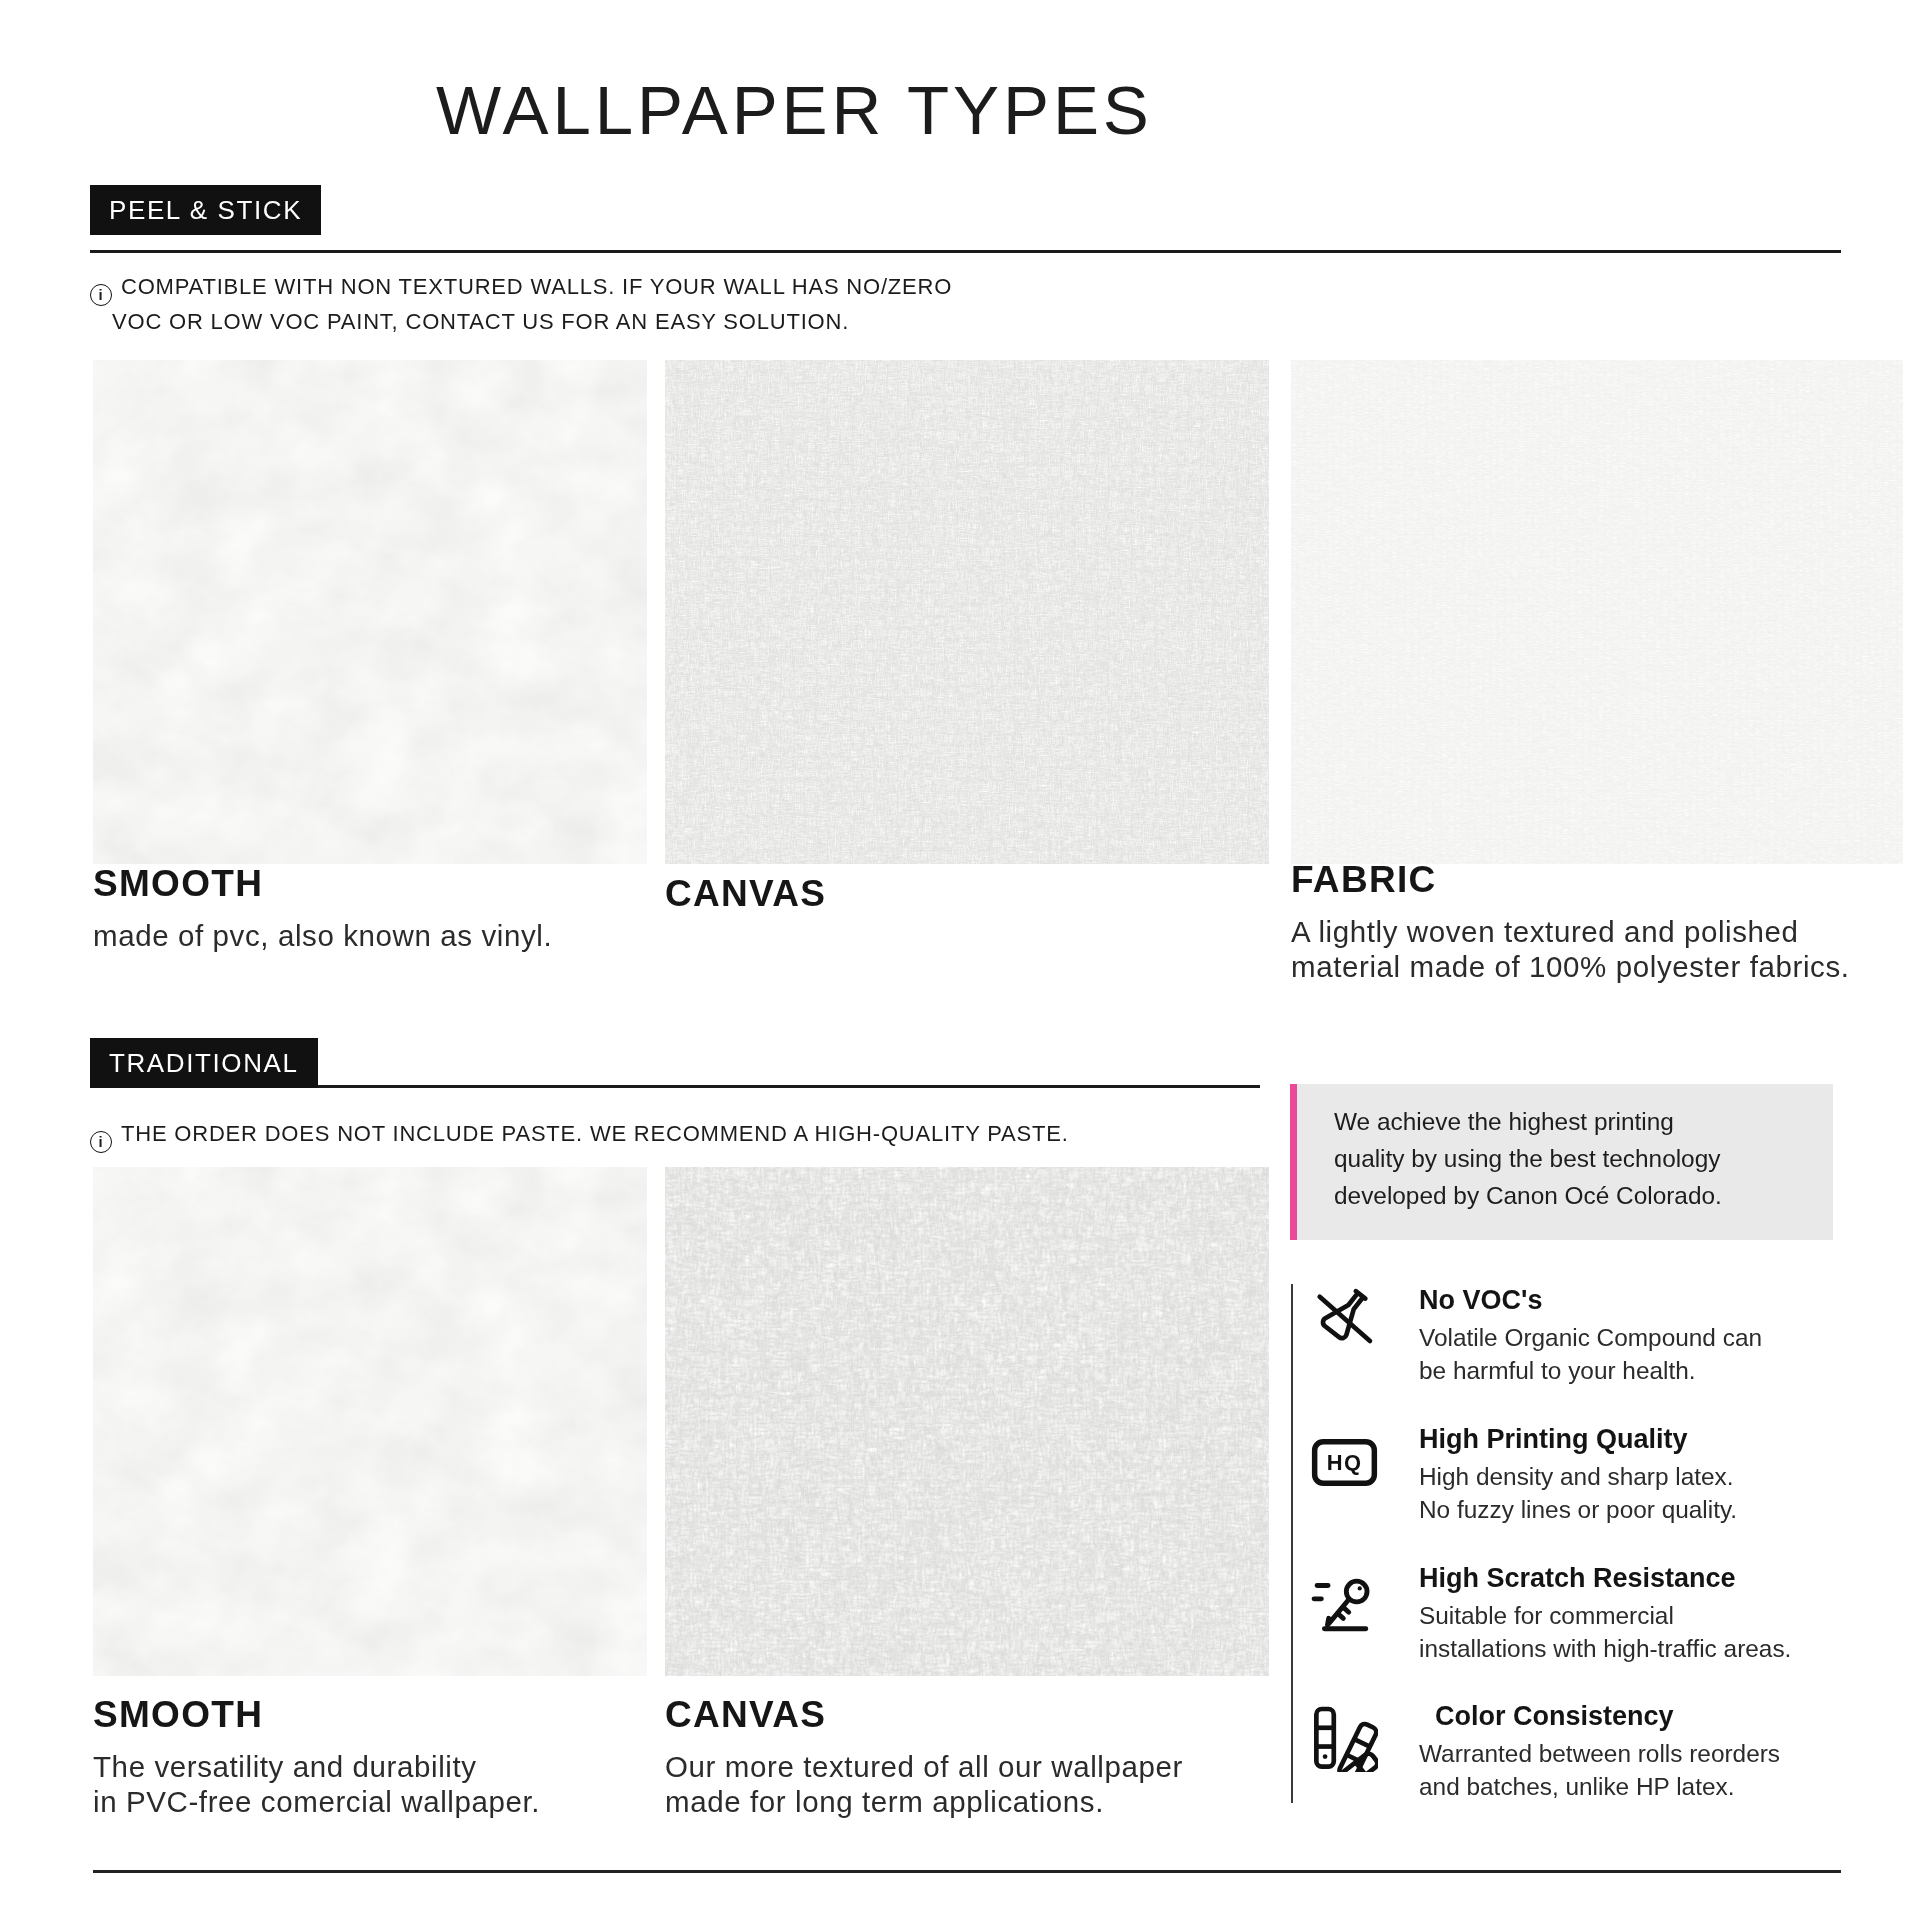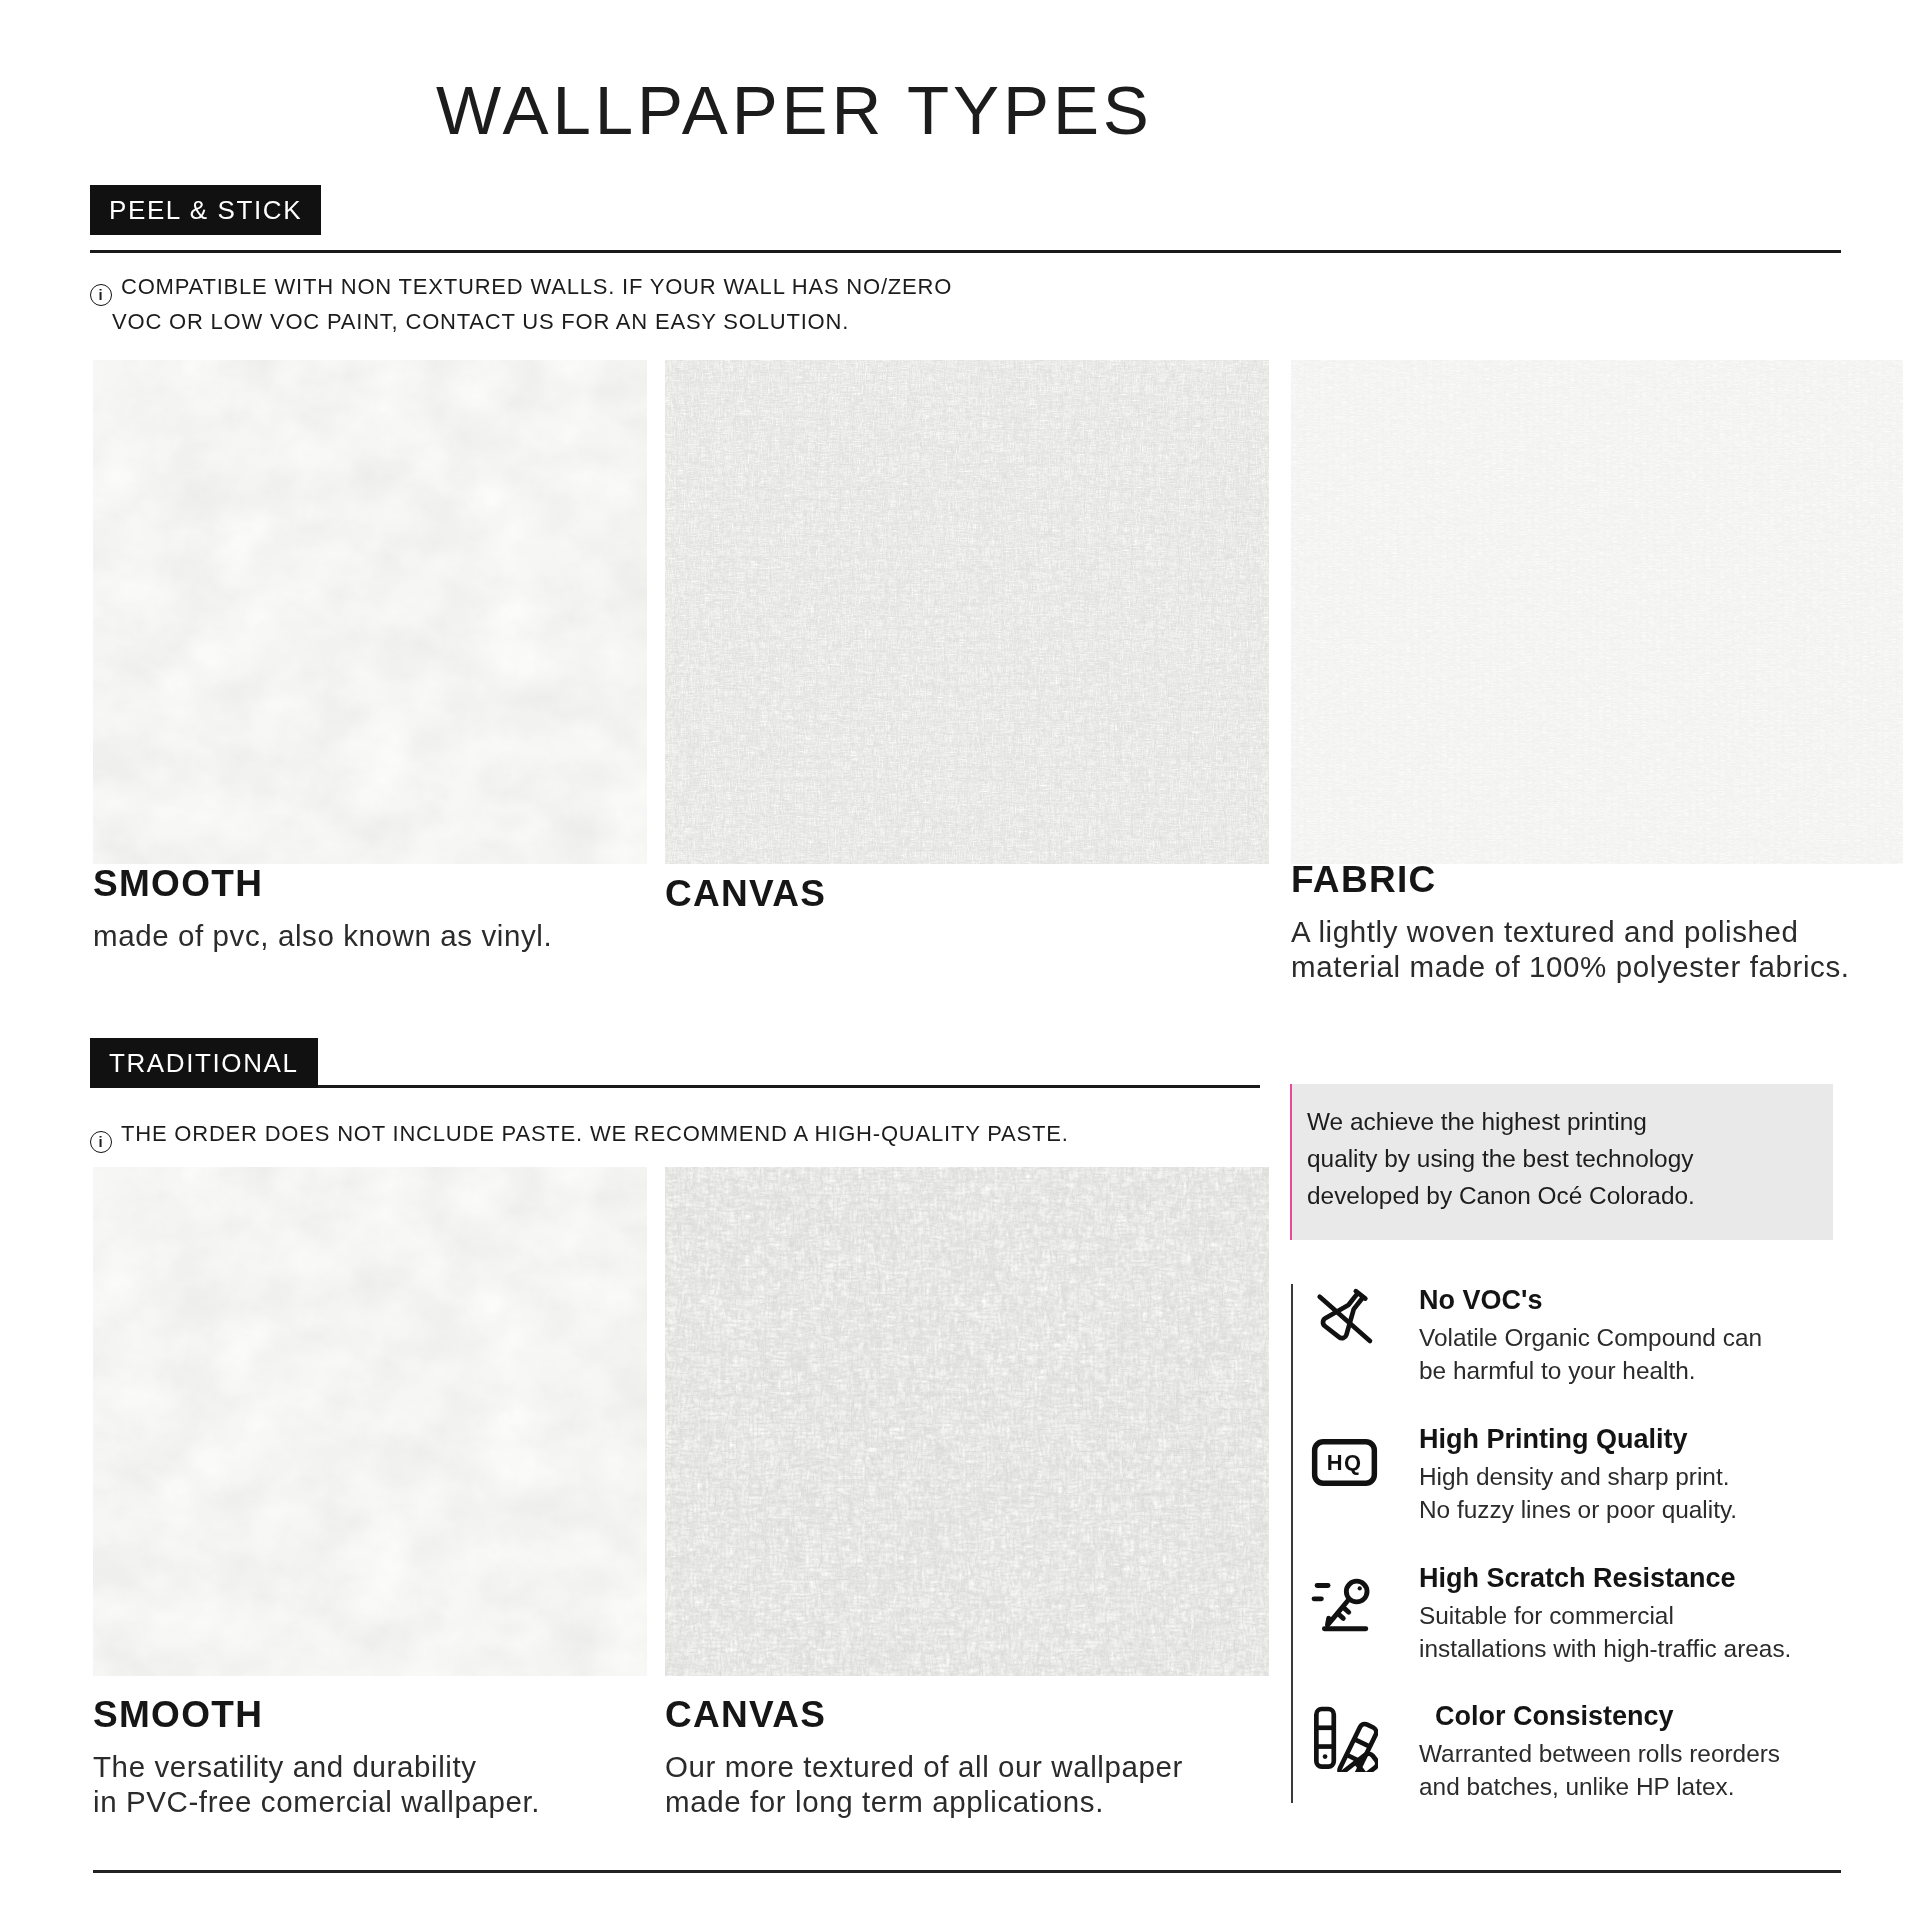--- a/index.html
+++ b/index.html
@@ -36,22 +36,22 @@
   
   .swatch{overflow:hidden;}
   .swatch svg{display:block;width:100%;height:100%;}
 
   
   .tlabel{font-size:37px;font-weight:600;letter-spacing:1.3px;color:#161616;white-space:nowrap;line-height:1.1;}
   .tdesc{font-size:29.5px;font-weight:300;letter-spacing:0.6px;color:#2b2b2b;line-height:35px;white-space:nowrap;}
 
   
   .qbox{
-    background:#e9e9e9;border-left:2px solid #ec4899;box-sizing:border-box;
-    width:543px;height:156px;padding:19px 19px 0 15px;
+    background:#e9e9e9;border-left:7px solid #ec4899;box-sizing:border-box;
+    width:543px;height:156px;padding:19px 19px 0 37px;
   }
   .qtext{font-size:24.4px;font-weight:400;color:#1d1d1d;line-height:37px;white-space:nowrap;}
 
   
   .ficon svg{display:block;width:100%;height:100%;}
   .ftitle{font-size:27px;font-weight:600;color:#141414;white-space:nowrap;line-height:1.15;}
   .fdesc{font-size:24.4px;font-weight:300;color:#2b2b2b;line-height:33px;white-space:nowrap;}
 </style>
 </head>
 <body>
@@ -204,21 +204,21 @@
   </div>
 
   <div class="abs ficon" style="left:1311px;top:1437px;width:67px;height:51px;">
     <svg viewBox="0 0 110 80">
       <rect x="6" y="6" width="98" height="68" rx="14" fill="none" stroke="#111" stroke-width="9"></rect>
       <text x="55" y="53" text-anchor="middle" font-size="36" font-weight="700" letter-spacing="2" font-family="Liberation Sans, sans-serif" fill="#111">HQ</text>
     </svg>
   </div>
   <div class="abs ftitle" style="left:1419px;top:1424px;">High Printing Quality</div>
   <div class="abs fdesc" style="left:1419px;top:1460px;">
-    <div>High density and sharp print.</div>
+    <div>High density and sharp latex.</div>
     <div>No fuzzy lines or poor quality.</div>
   </div>
 
   <div class="abs ficon" style="left:1311px;top:1569px;width:67px;height:67px;">
     <svg viewBox="0 0 110 100">
       <g fill="none" stroke="#111" stroke-width="8" stroke-linecap="round" stroke-linejoin="round">
         <circle cx="75" cy="32" r="17"></circle>
         <circle cx="80" cy="27" r="3.5" fill="#111" stroke="none"></circle>
         <path d="M62 45 L34 79 l-7 8 2 -11"></path>
         <path d="M44 68 l9 8"></path>

